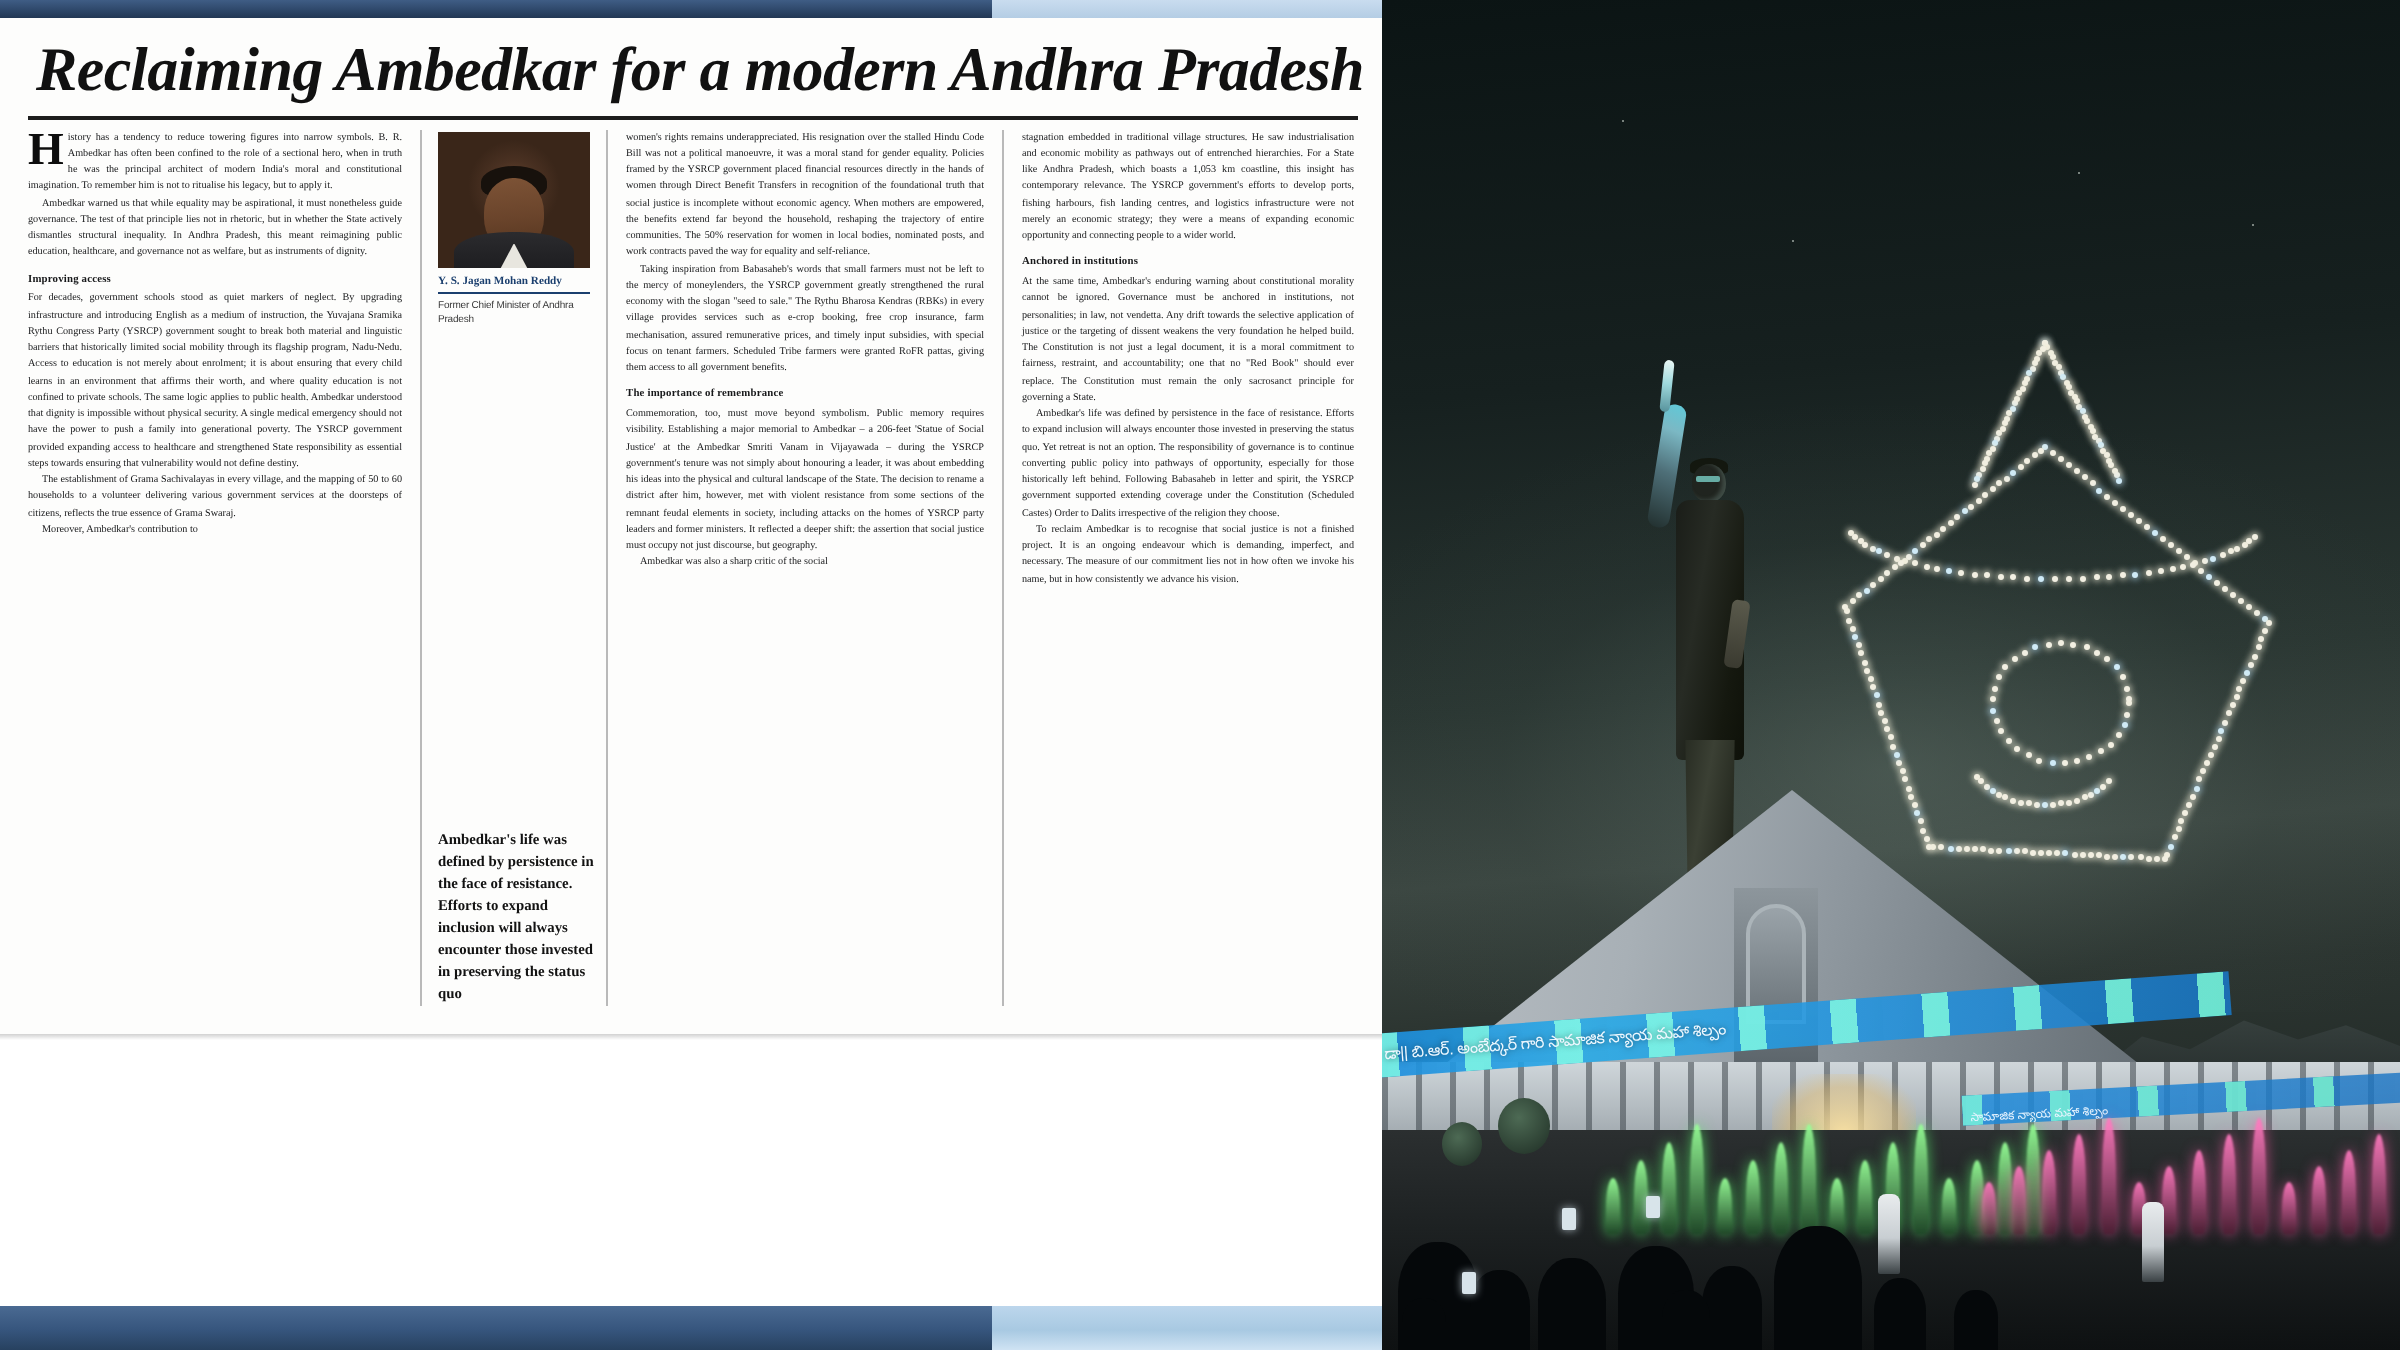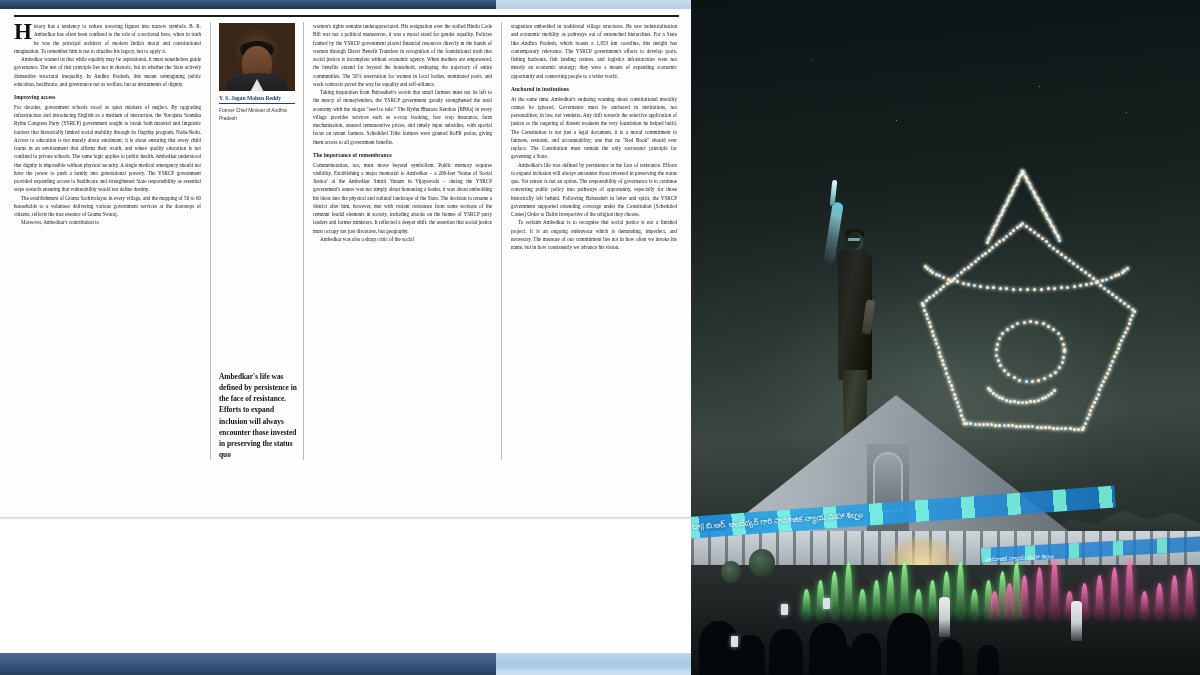--- a/index.html
+++ b/index.html
@@ -286,20 +286,21 @@
 
 <div class="screen">
 
   <div class="clipping">
 
     <div class="topbar-dark"></div>
     <div class="topbar-light"></div>
 
     <div class="paper">
 
+      <div class="headline">Reclaiming Ambedkar for a modern Andhra Pradesh</div>
       <div class="hrule"></div>
 
       <div class="cols">
 
         <div class="col c1">
           <p class="noindent"><span class="dropcap">H</span><span>istory has a tendency to reduce towering figures into narrow symbols. B. R. Ambedkar has often been confined to the role of a sectional hero, when in truth he was the principal architect of modern India's moral and constitutional imagination. To remember him is not to ritualise his legacy, but to apply it.</span></p>
           <p>Ambedkar warned us that while equality may be aspirational, it must nonetheless guide governance. The test of that principle lies not in rhetoric, but in whether the State actively dismantles structural inequality. In Andhra Pradesh, this meant reimagining public education, healthcare, and governance not as welfare, but as instruments of dignity.</p>
           <div class="subhead">Improving access</div>
           <p class="noindent">For decades, government schools stood as quiet markers of neglect. By upgrading infrastructure and introducing English as a medium of instruction, the Yuvajana Sramika Rythu Congress Party (YSRCP) government sought to break both material and linguistic barriers that historically limited social mobility through its flagship program, Nadu-Nedu. Access to education is not merely about enrolment; it is about ensuring that every child learns in an environment that affirms their worth, and where quality education is not confined to private schools. The same logic applies to public health. Ambedkar understood that dignity is impossible without physical security. A single medical emergency should not have the power to push a family into generational poverty. The YSRCP government provided expanding access to healthcare and strengthened State responsibility as essential steps towards ensuring that vulnerability would not define destiny.</p>
           <p>The establishment of Grama Sachivalayas in every village, and the mapping of 50 to 60 households to a volunteer delivering various government services at the doorsteps of citizens, reflects the true essence of Grama Swaraj.</p>

